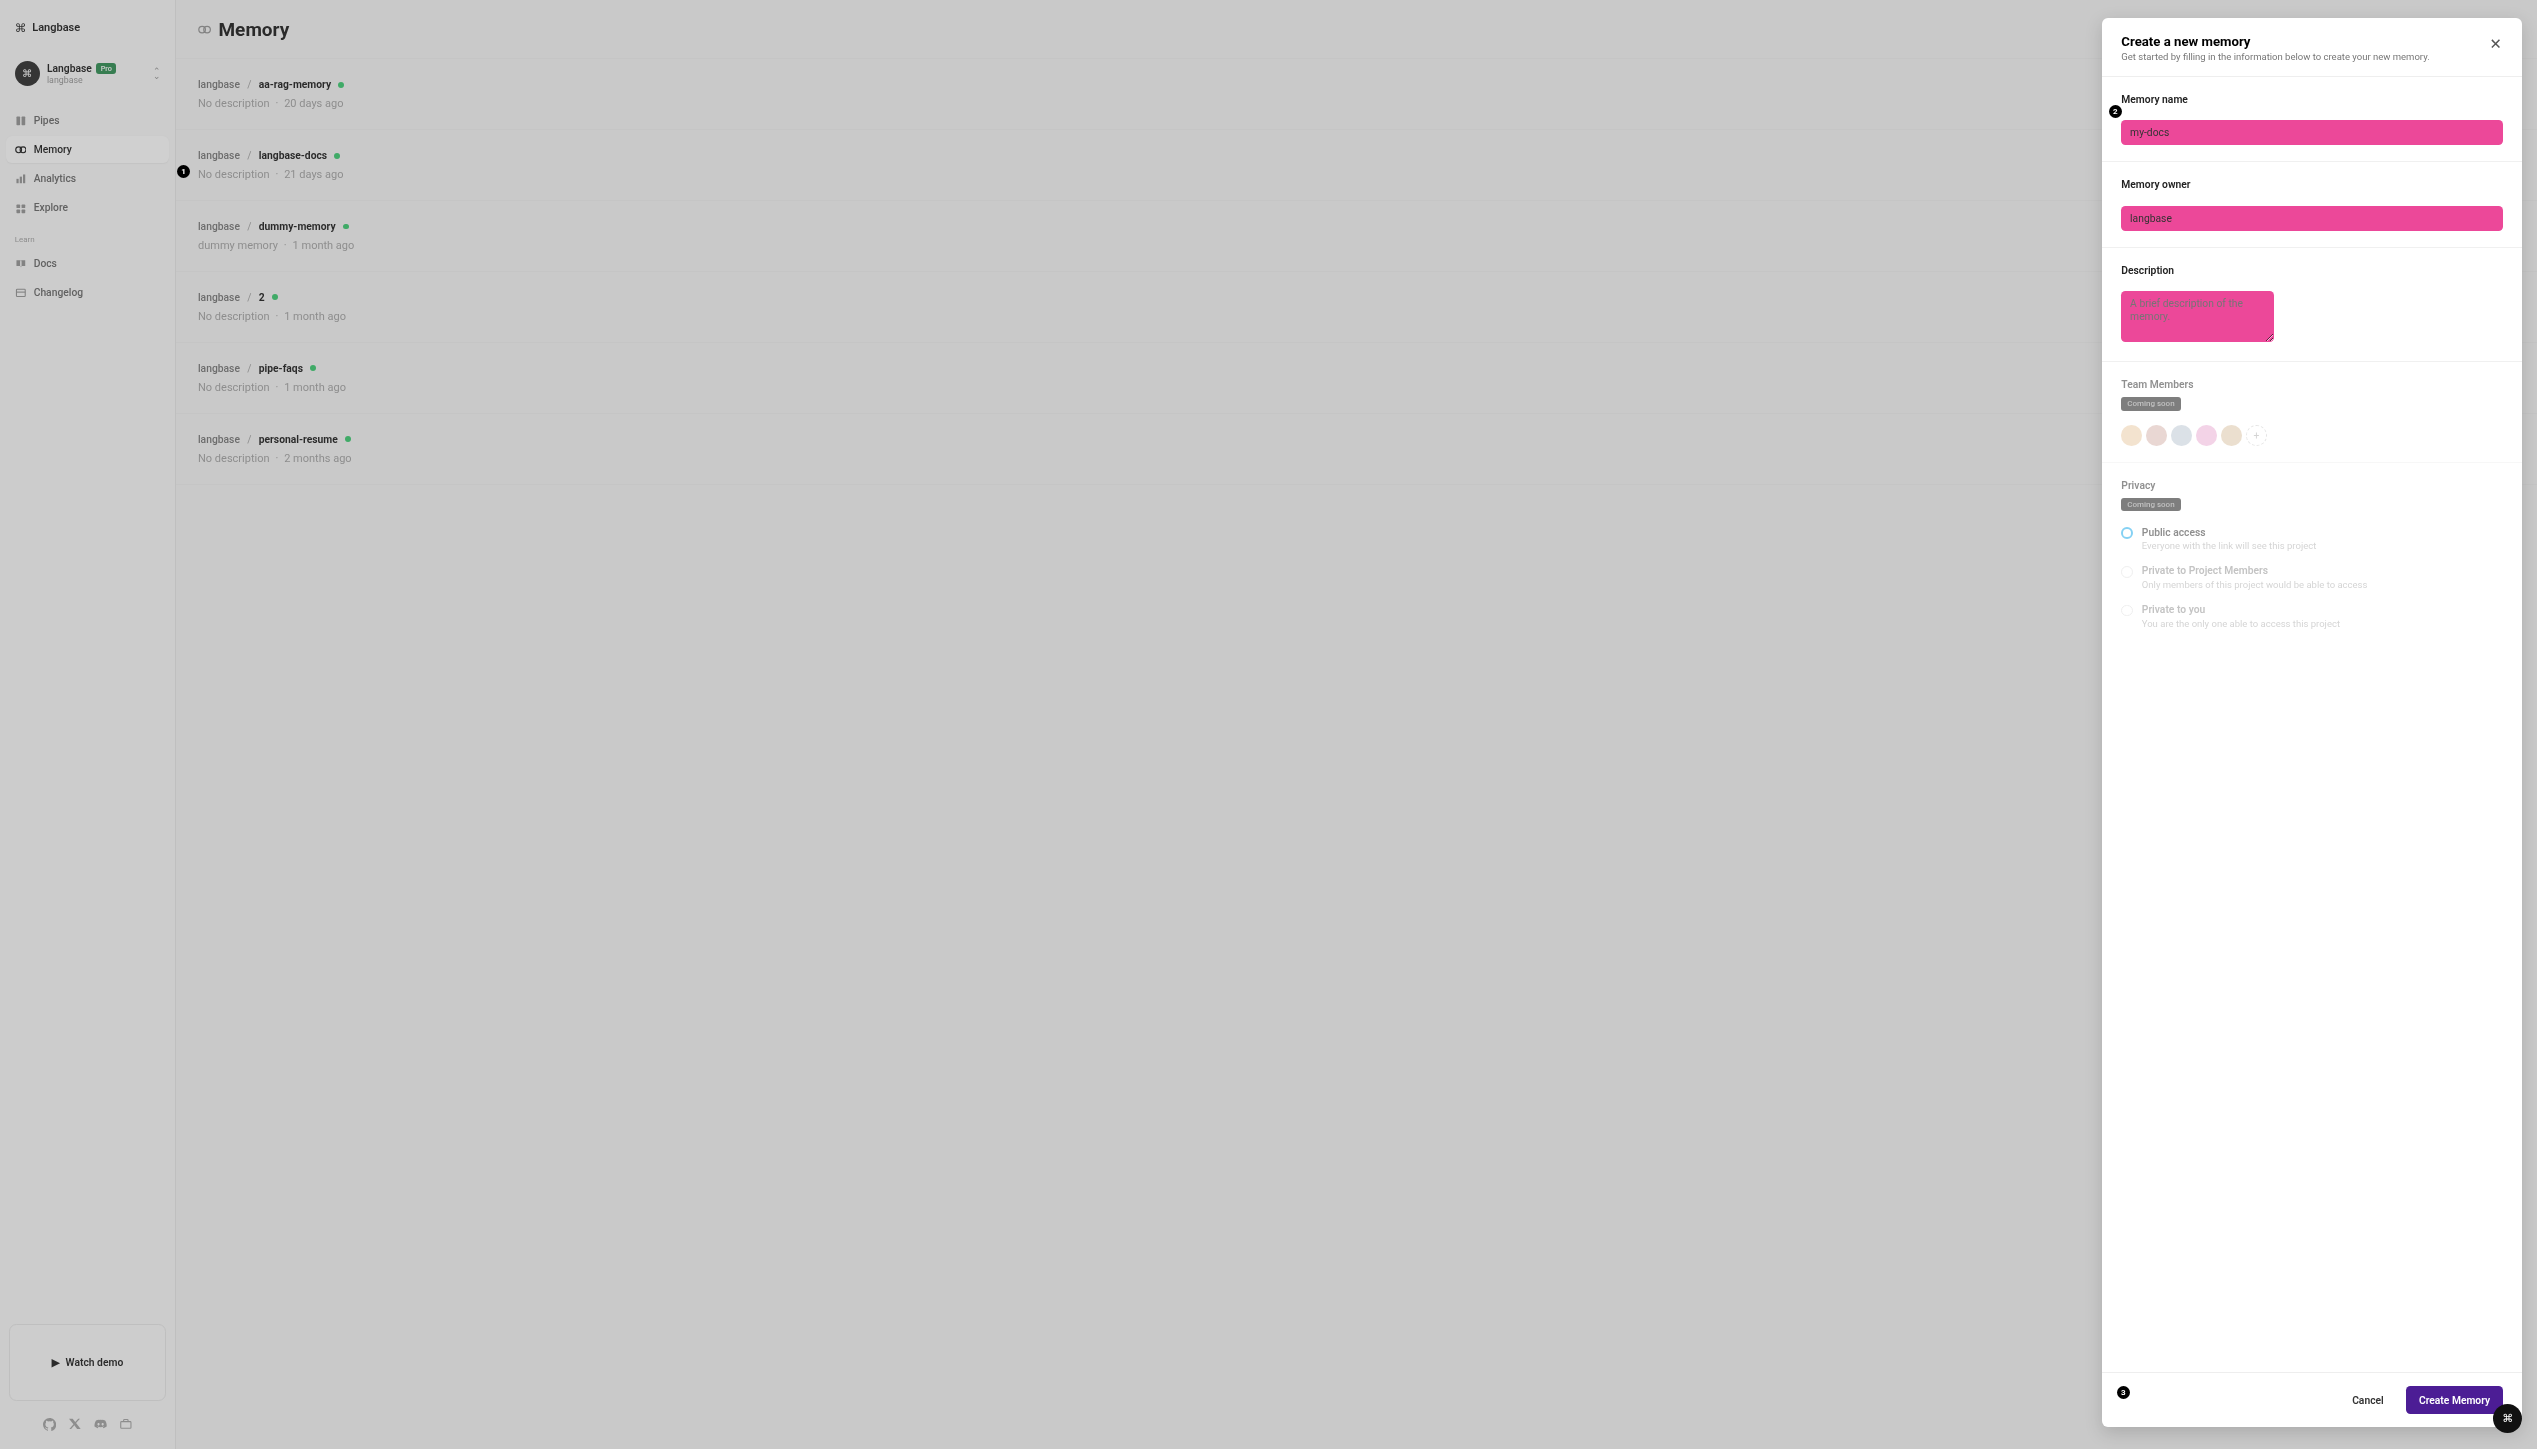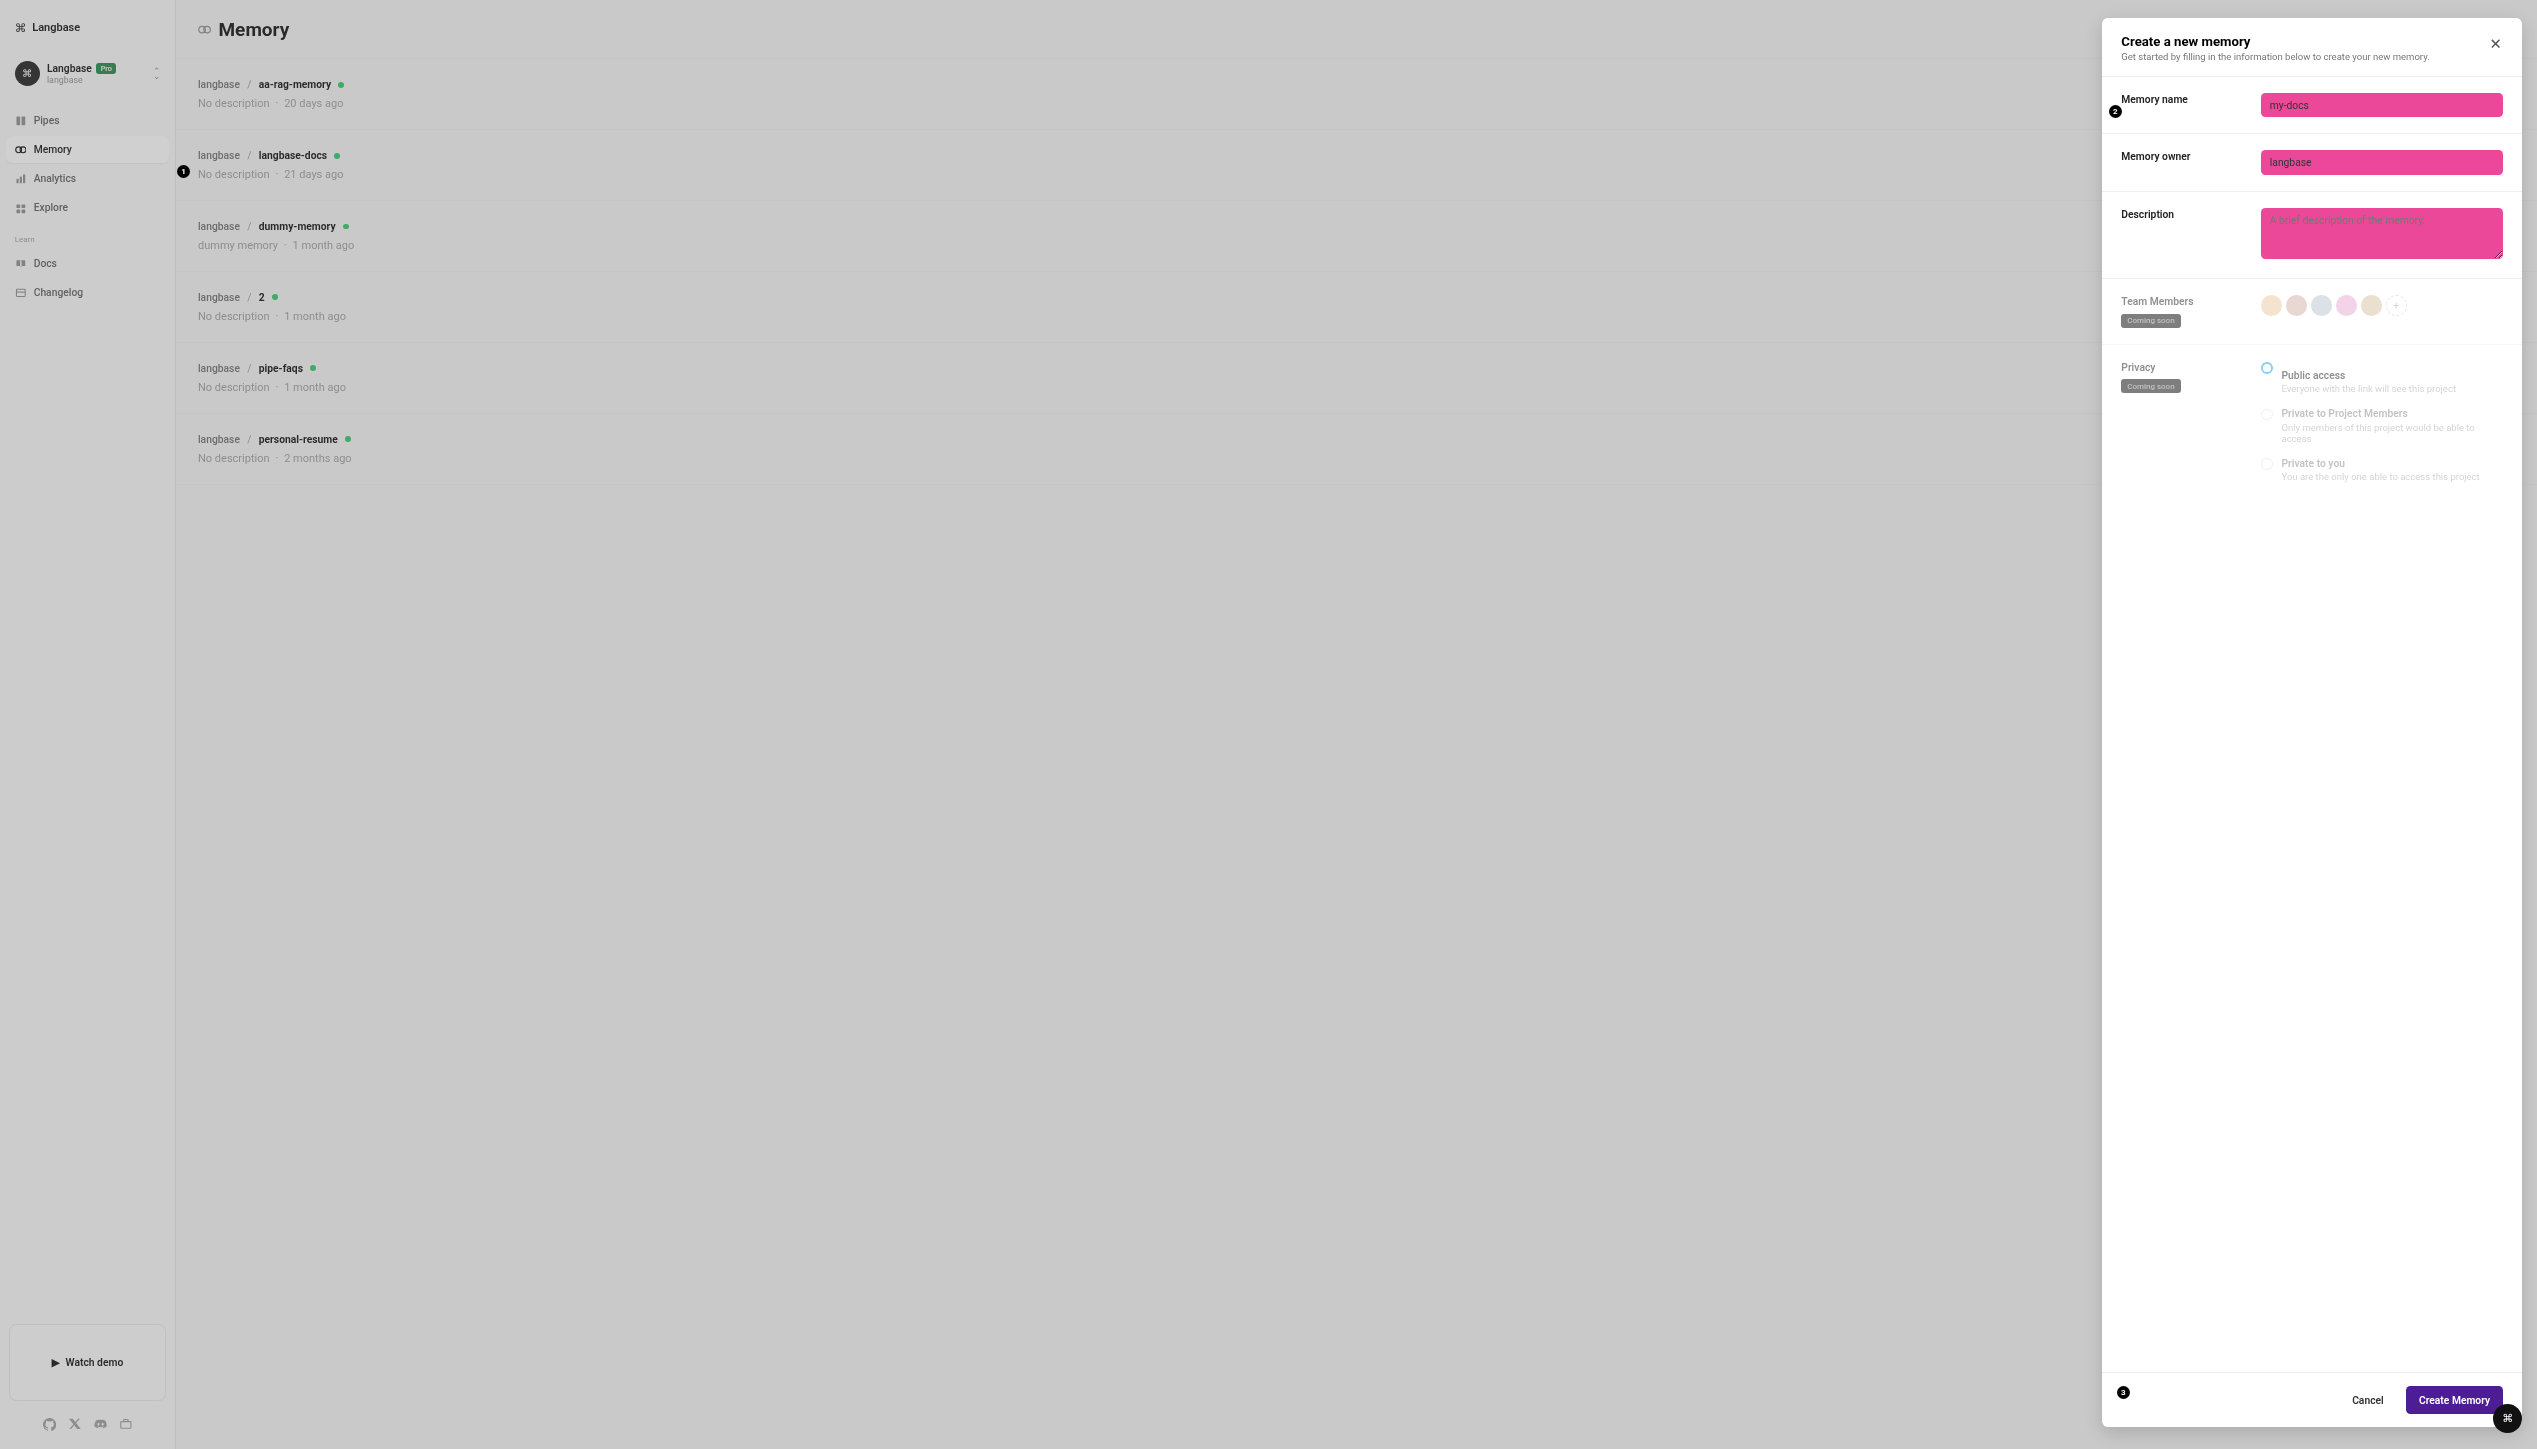--- a/index.html
+++ b/index.html
@@ -45,36 +45,36 @@
 
 .overlay { position: absolute; inset: 0; background: rgba(120,120,120,0.35); }
 
 
 .modal { position: absolute; top: 17.6px; right: 14.7px; bottom: 22px; width: 420px; background: #fff; border-radius: 5.9px; box-shadow: 0 5.9px 17.6px rgba(0,0,0,0.15); display: flex; flex-direction: column; overflow:hidden; }
 .modal-header { padding: 16px 19px 13.2px; border-bottom: 0.7px solid #eee; display: flex; align-items: flex-start; justify-content: space-between; }
 .modal-title { font-size: 13.2px; font-weight: 700; margin-bottom: 2.9px; }
 .modal-subtitle { font-size: 9.5px; color: #777; }
 .close-btn { font-size: 14.7px; color: #555; cursor: pointer; padding: 1.5px; }
 .modal-body { flex: 1; overflow-y: auto; }
-.form-row { display: flex; padding: 16px 19px; border-bottom: 0.7px solid #f0f0f0; gap: 14.7px; }
+.form-row { display: flex; padding: 16px 19px; border-bottom: 0.7px solid #f0f0f0; gap: 14.7px; flex-direction: column; }
 .form-row.tall { align-items: flex-start; }
 .form-label { width: 125px; flex-shrink: 0; font-size: 10.3px; font-weight: 600; color: #222; display:flex; flex-direction:column; gap:5.9px; }
 .coming-soon { font-size: 8px; background: #000000; color: #888; padding: 2.2px 5.9px; border-radius: 2.9px; font-weight: 500; width:fit-content; }
 .form-control { flex: 1; }
 input.text-input, textarea.text-input { width: 100%; padding: 5.9px 8.8px; border: none; background: #ec4899; border-radius: 4.4px; font-size: 10.3px; color: #333; font-family: inherit; }
 textarea.text-input { resize: vertical; min-height: 51px; }
 .avatar-row { display: flex; gap: 4.4px; align-items: center; }
 .avatar-circle { width: 20.6px; height: 20.6px; border-radius: 50%; background: #ddd; }
 .avatar-add { width: 20.6px; height: 20.6px; border-radius: 50%; border: 0.7px dashed #ccc; display:flex; align-items:center; justify-content:center; color:#aaa; font-size:10.3px; }
 .privacy-options { display: flex; flex-direction: column; gap: 13.2px; }
 .privacy-opt { display: flex; gap: 8.8px; align-items: flex-start; }
 .radio { width: 11.7px; height: 11.7px; border-radius: 50%; border: 2.9px solid #0ea5e9; flex-shrink:0; margin-top: 1.5px; }
 .radio.off { border: 1.5px solid #ddd; background:#fff; }
 .privacy-title { font-size: 10.3px; font-weight: 600; color: #888; }
-.privacy-opt.selected .privacy-title { color: #222; margin-top: 8px; }
+.privacy-opt.selected .privacy-title { color: #222; }
 .privacy-desc { font-size: 9.5px; color: #aaa; margin-top: 1.5px; }
 .dimmed { opacity: 0.5; }
 .modal-footer { padding: 13.2px 19px; display: flex; justify-content: flex-end; gap: 8.8px; border-top: 0.7px solid #eee; }
 .btn { padding: 7.3px 13.2px; border-radius: 4.4px; font-size: 10.3px; font-weight: 600; cursor: pointer; border: none; }
 .btn-secondary { background: transparent; color: #333; }
 .btn-primary { background: #4c1d95; color: #fff; }
 
 
 .step-badge { position: absolute; width: 13.2px; height: 13.2px; background: #000; color: #fff; border-radius: 50%; font-size: 8px; font-weight: 700; display: flex; align-items: center; justify-content: center; z-index: 100; }
 

